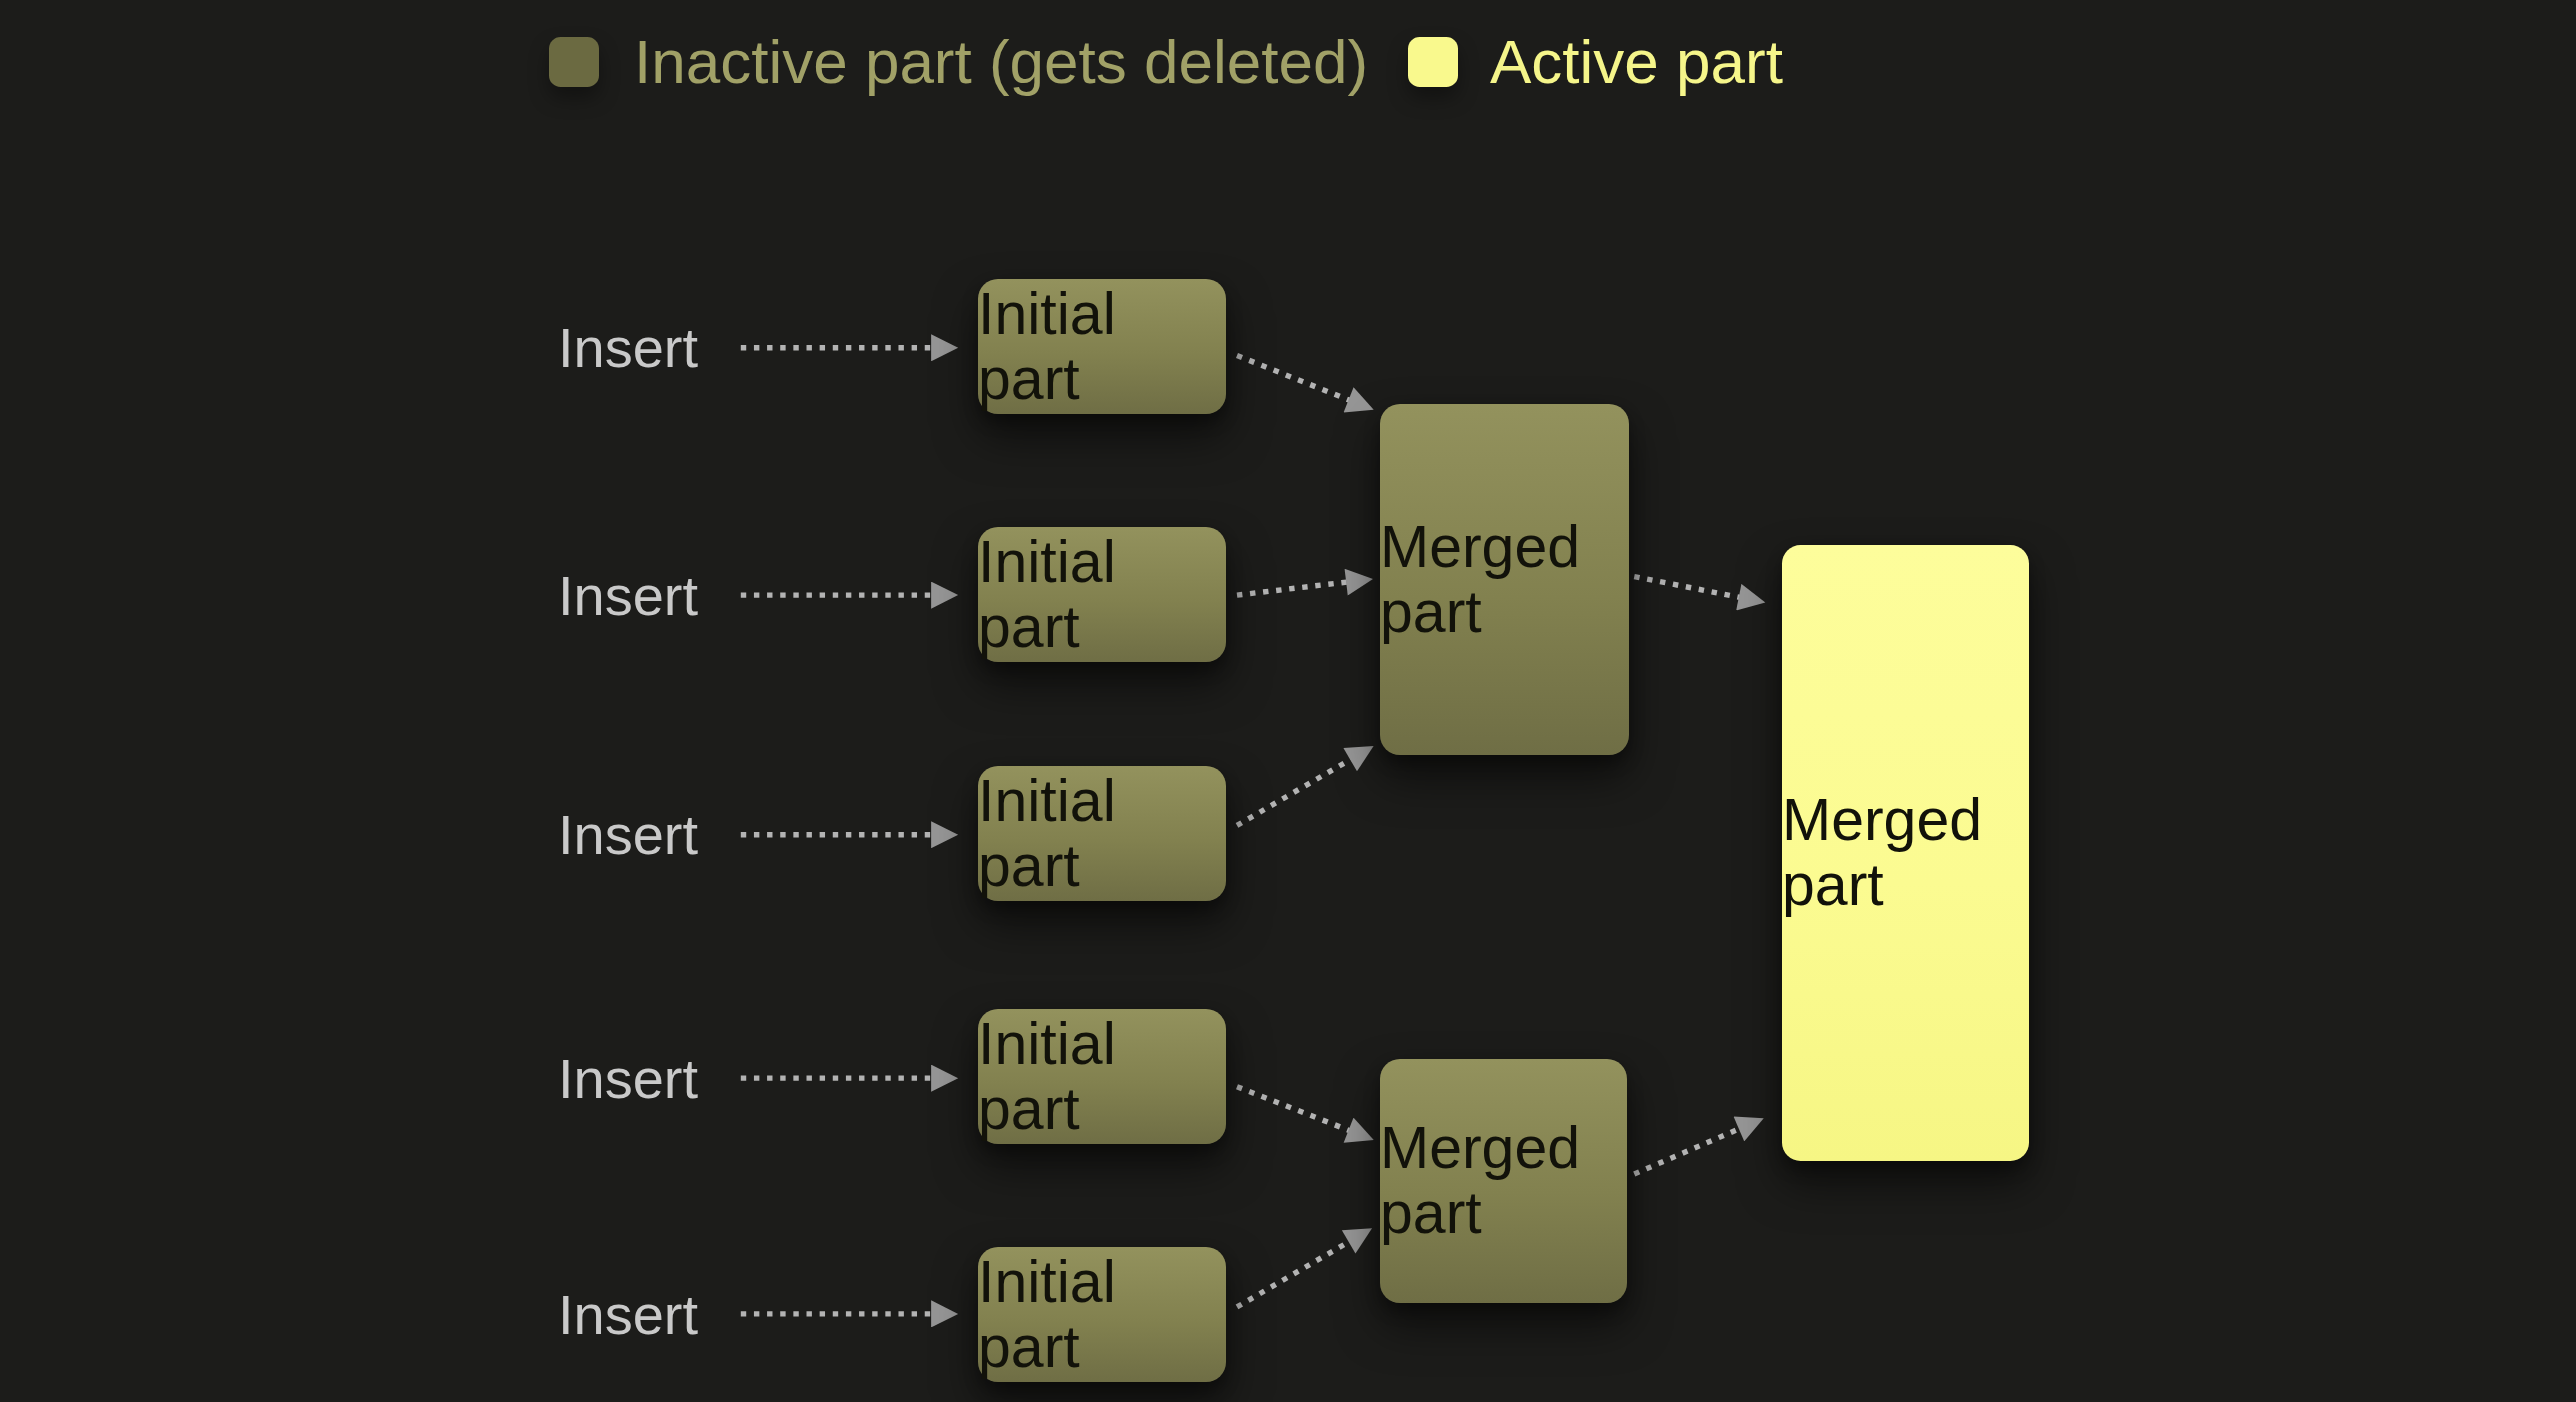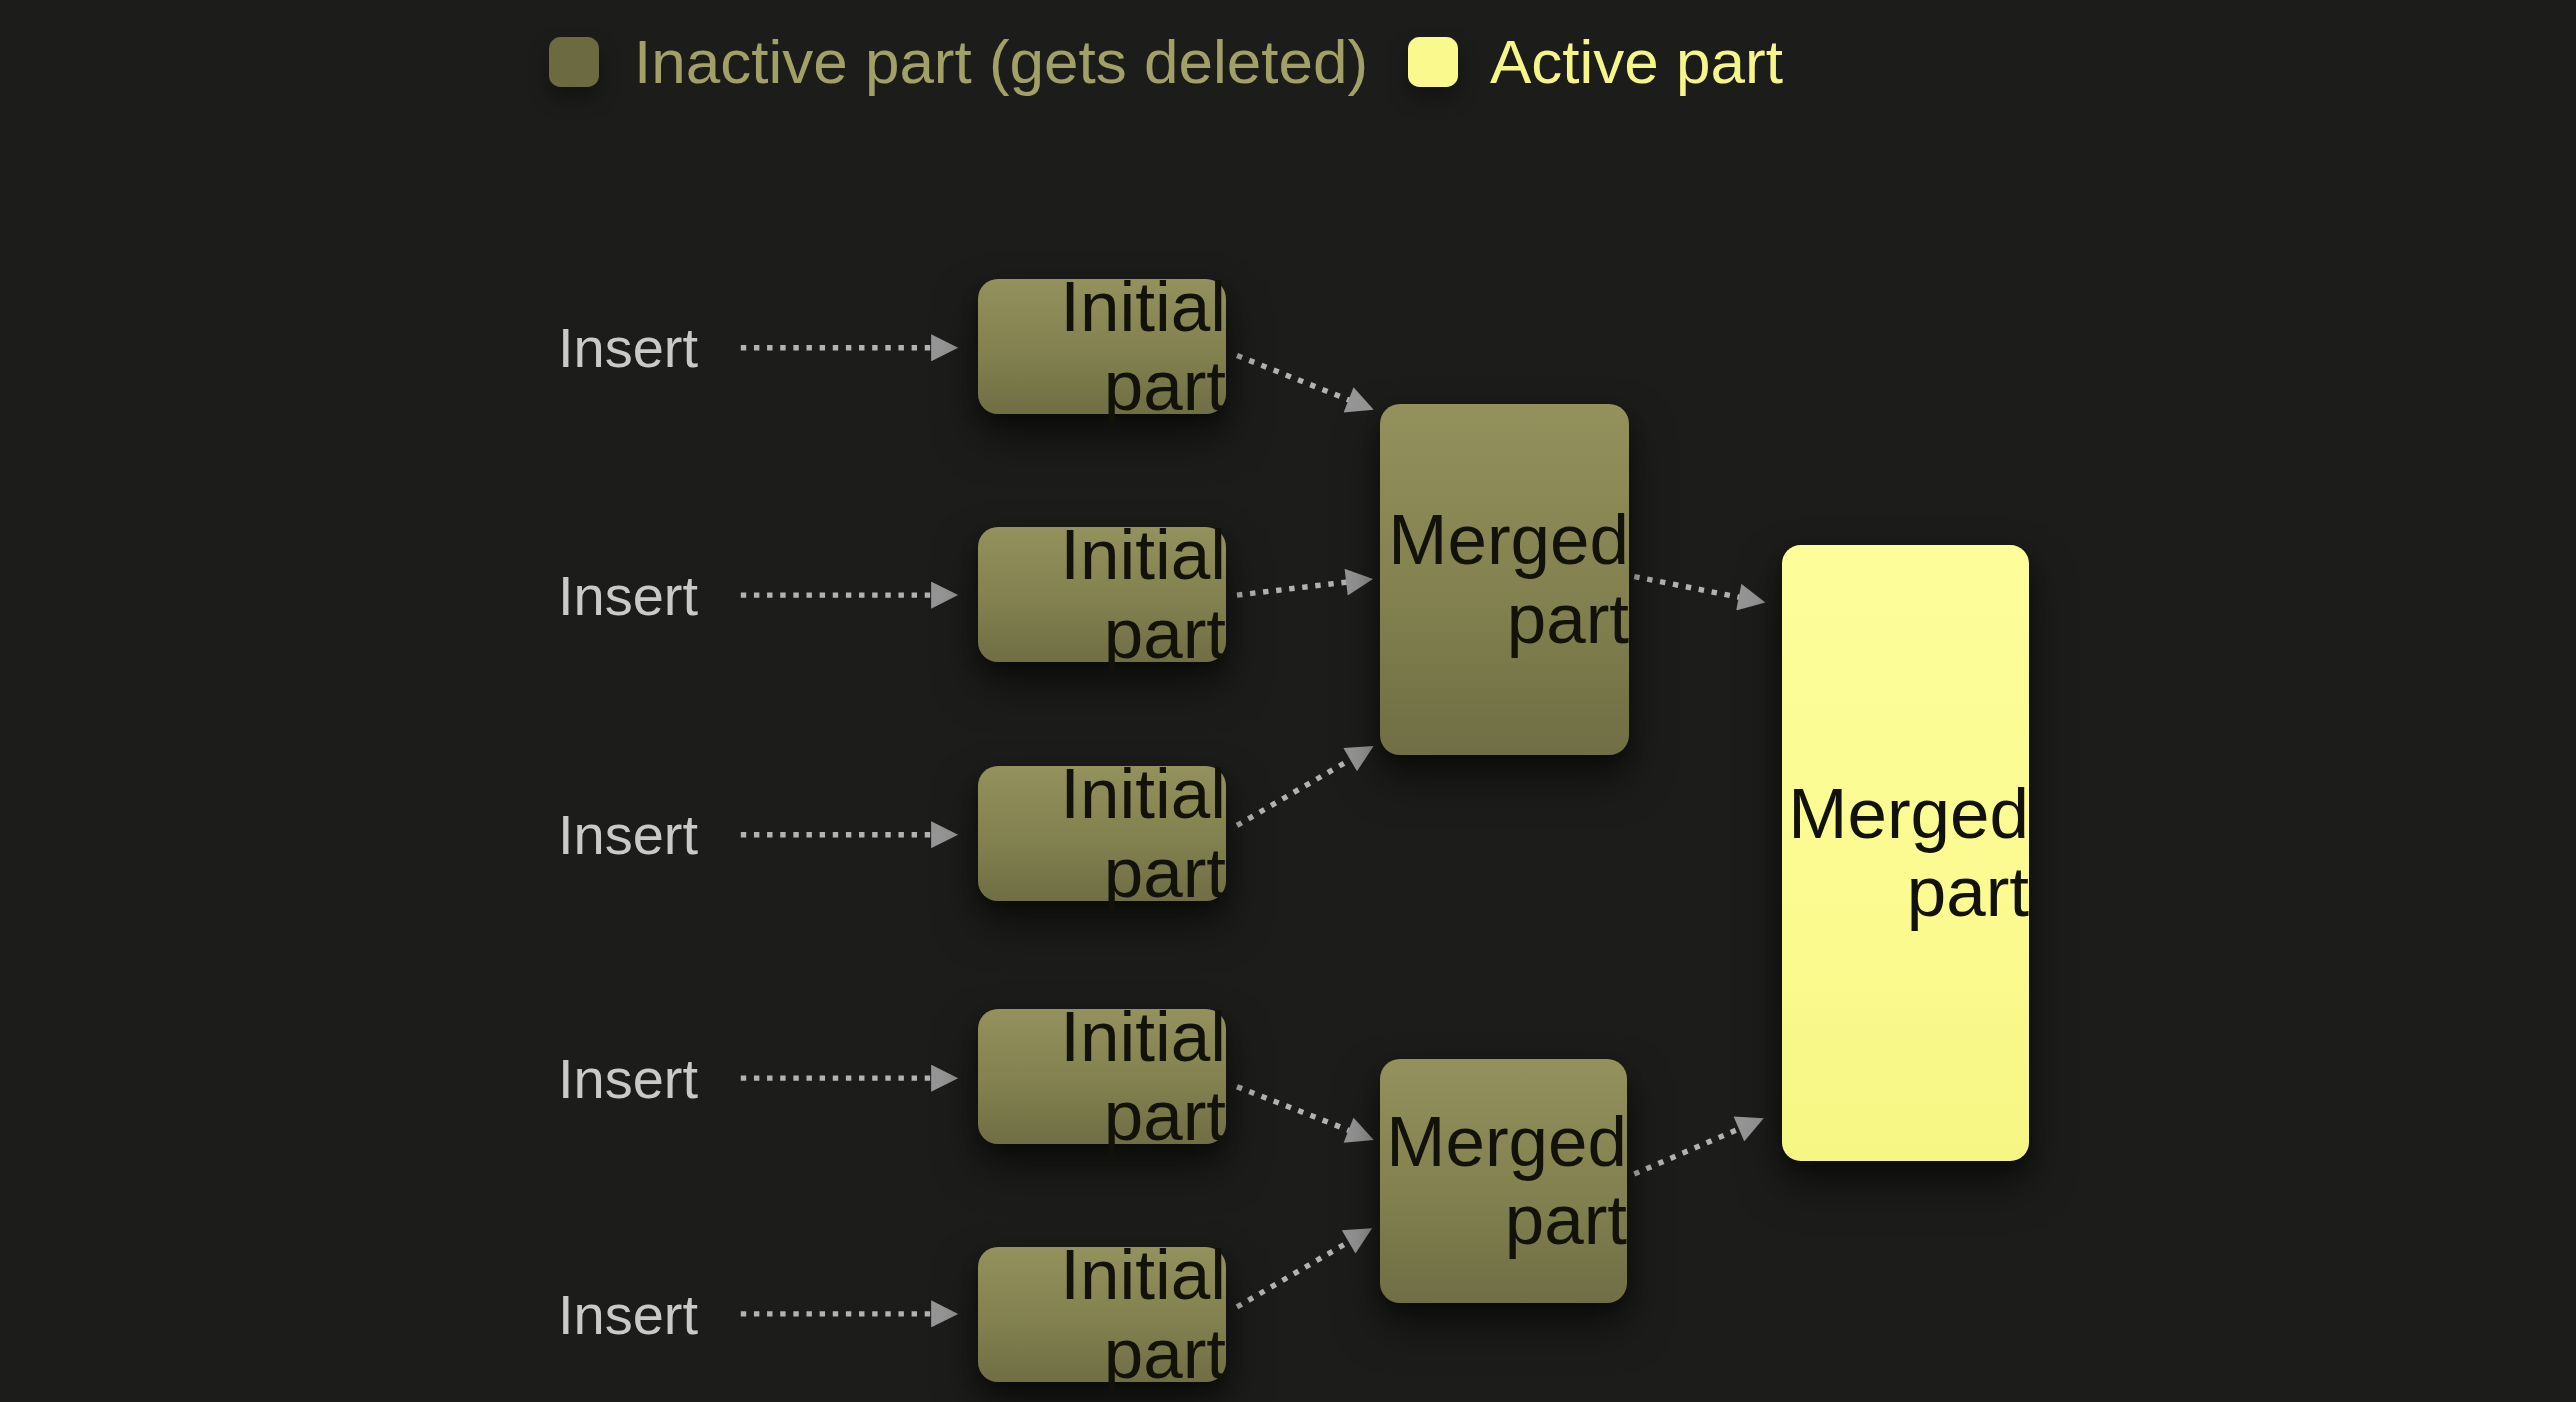--- a/index.html
+++ b/index.html
@@ -63,22 +63,22 @@
   .insert-3 { top: 802px; }
   .insert-4 { top: 1046px; }
   .insert-5 { top: 1282px; }
 
   
   .node {
     position: absolute;
     display: flex;
     align-items: center;
     justify-content: center;
-    text-align: right;
-    font-size: 71px;
+    text-align: left;
+    font-size: 59px;
     line-height: 1.1;
     color: #12120a;
     border-radius: 20px;
     box-shadow: 0 23px 43px rgba(0,0,0,0.5), 0 7.7px 15.5px rgba(0,0,0,0.3);
   }
   .node.inactive {
     background: linear-gradient(180deg, #93925d 0%, #82814f 55%, #6f6e45 100%);
   }
   .node.active {
     background: linear-gradient(180deg, #fdfd9b 0%, #fbfb91 55%, #f6f684 100%);

